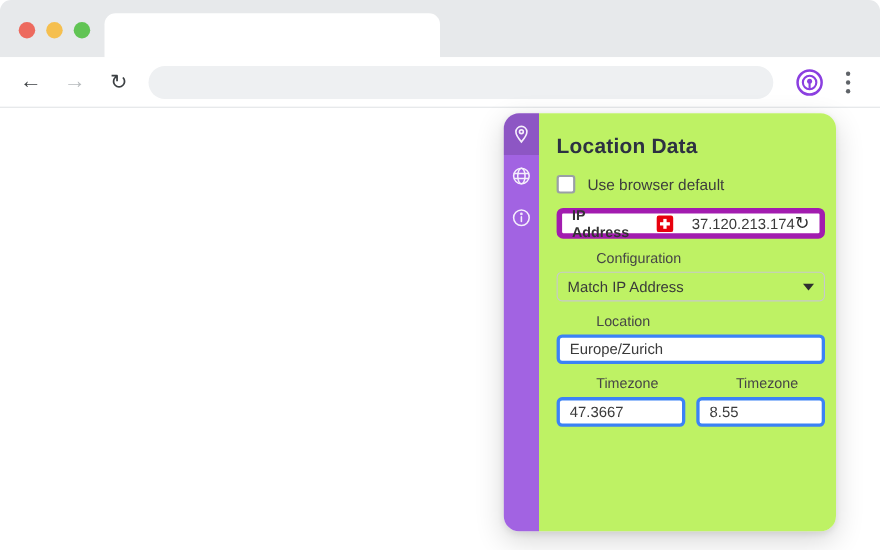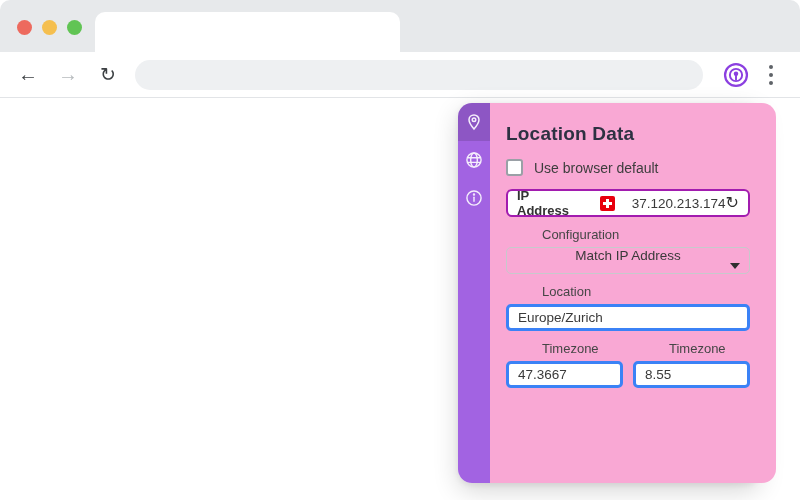--- a/index.html
+++ b/index.html
@@ -42,46 +42,46 @@
   .popup { position:absolute; left:458px; top:4px; width:302px; height:380px;
     display:flex; border-radius:14px;
     box-shadow:0 8px 26px rgba(0,0,0,.16), 0 2px 6px rgba(0,0,0,.08); background:#fff; }
   .side { width:32px; background:#a263e2; border-radius:14px 0 0 14px;
     display:flex; flex-direction:column; }
   .side-item { width:32px; height:38px; display:flex; align-items:center;
     justify-content:center; cursor:pointer; }
   .side-item.active { background:rgba(0,0,0,.13); border-radius:14px 0 0 0; }
   .side-item svg { display:block; }
 
-  .panel { flex:1; padding:12px 26px 0 16px; border-radius:0 14px 14px 0; background:#f9a8d4; }
+  .panel { flex:1; padding:12px 10px 0 16px; border-radius:0 14px 14px 0; background:#bef264; }
   .title { font-size:19px; font-weight:700; color:#2d3142; letter-spacing:.2px; margin-top:8px; }
 
   .cbrow { display:flex; align-items:center; gap:11px; margin-top:14px; cursor:pointer; }
   .cbrow input { appearance:none; -webkit-appearance:none; width:17px; height:17px;
     border:2px solid #9aa0a6; border-radius:3px; background:#fff; margin:0; cursor:pointer; }
   .cbrow span { font-size:14px; color:#3d3d3d; }
 
-  .iprow { margin-top:13px; width:244px; height:28px; border:2px solid #a21caf; border-radius:6px;
+  .iprow { margin-top:13px; width:244px; height:28px; border:5px solid #a21caf; border-radius:6px;
     display:flex; align-items:center; padding:0 9px; background:#fff; }
   .iplabel { font-size:13px; font-weight:700; color:#333; }
   .flag { width:15px; height:15px; border-radius:2px; background:#e8000d; position:relative;
     margin-left:24px; flex:none; }
   .flag::before { content:""; position:absolute; left:3px; top:6px; width:9px; height:3px; background:#fff; }
   .flag::after  { content:""; position:absolute; left:6px; top:3px; width:3px; height:9px; background:#fff; }
   .ipval { font-size:13.5px; color:#3a3a3a; margin-left:17px; }
   .iprefresh { margin-left:auto; font-size:16px; color:#2f2f2f; cursor:pointer;
     font-family:"DejaVu Sans", sans-serif; line-height:1; }
 
   .group { margin-top:10px; width:244px; }
   .lbl { font-size:13px; color:#464646;margin-left:36px; }
   .tbox { margin-top:5px; width:100%; height:27px; border:3px solid #3b82f6; border-radius:5px;
     background:#fff; padding:0 9px; font-size:13.5px; color:#3a3a3a; outline:none;
     font-family:"Liberation Sans", sans-serif; }
   .selectbox { margin-top:5px; width:100%; height:27px; border:1px solid #c7c9cc; border-radius:5px;
-    display:flex; align-items:center; padding:0 9px; font-size:13.5px; color:#3a3a3a; cursor:pointer;flex-direction:column; }
+    display:flex; align-items:center; padding:0 9px; font-size:13.5px; color:#3a3a3a; cursor:pointer; }
   .caret { margin-left:auto; width:0; height:0; border-left:5px solid transparent;
     border-right:5px solid transparent; border-top:6px solid #2f2f2f; }
   .row2 { display:flex; gap:10px; width:244px; }
   .row2 .group { flex:1; width:auto; }
 </style>
 </head>
 <body>
 
 <div class="window">
 

